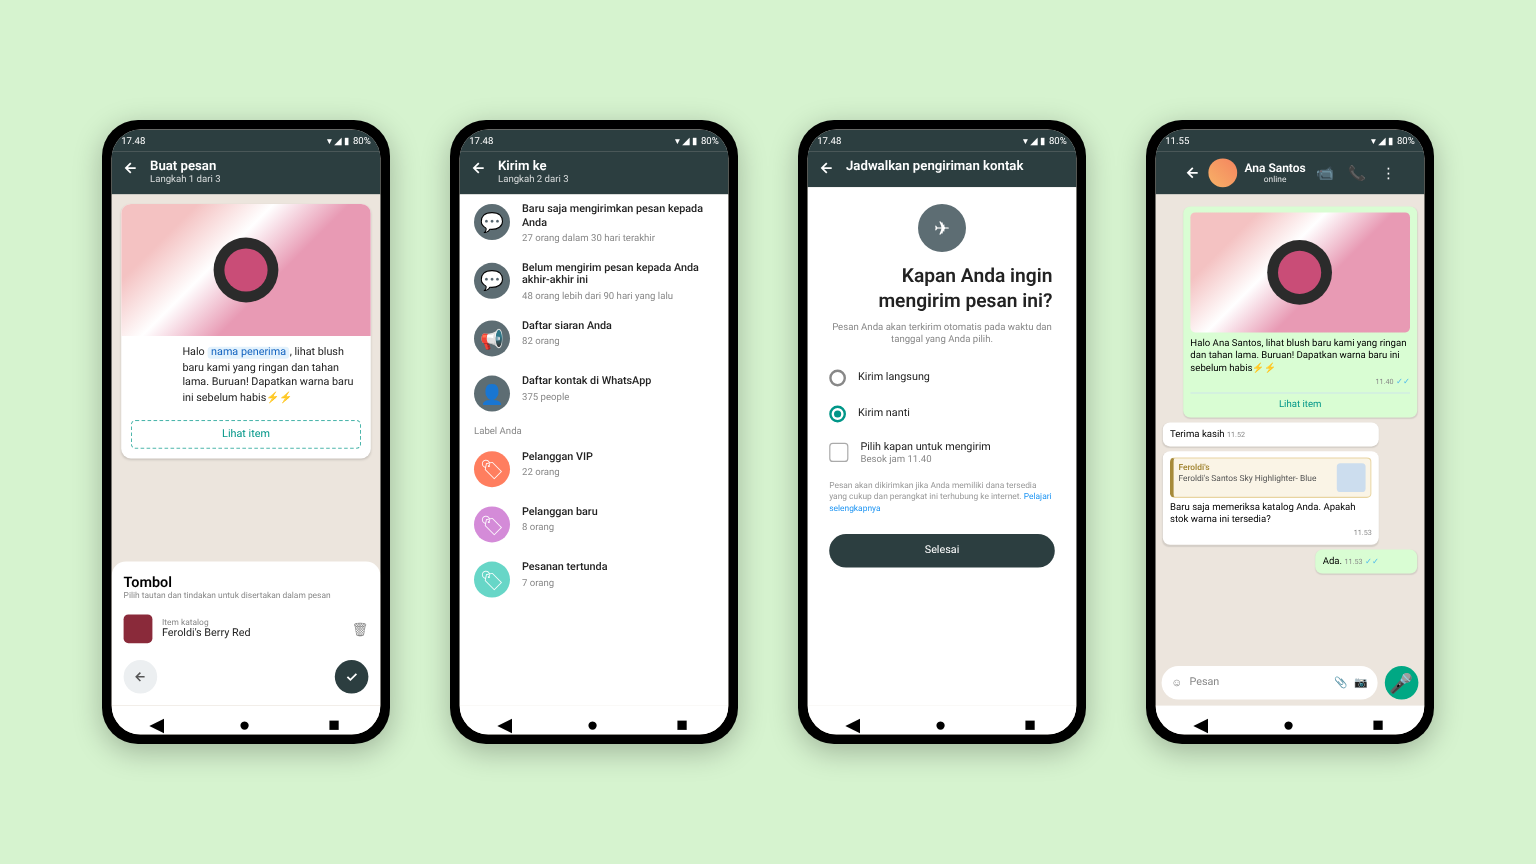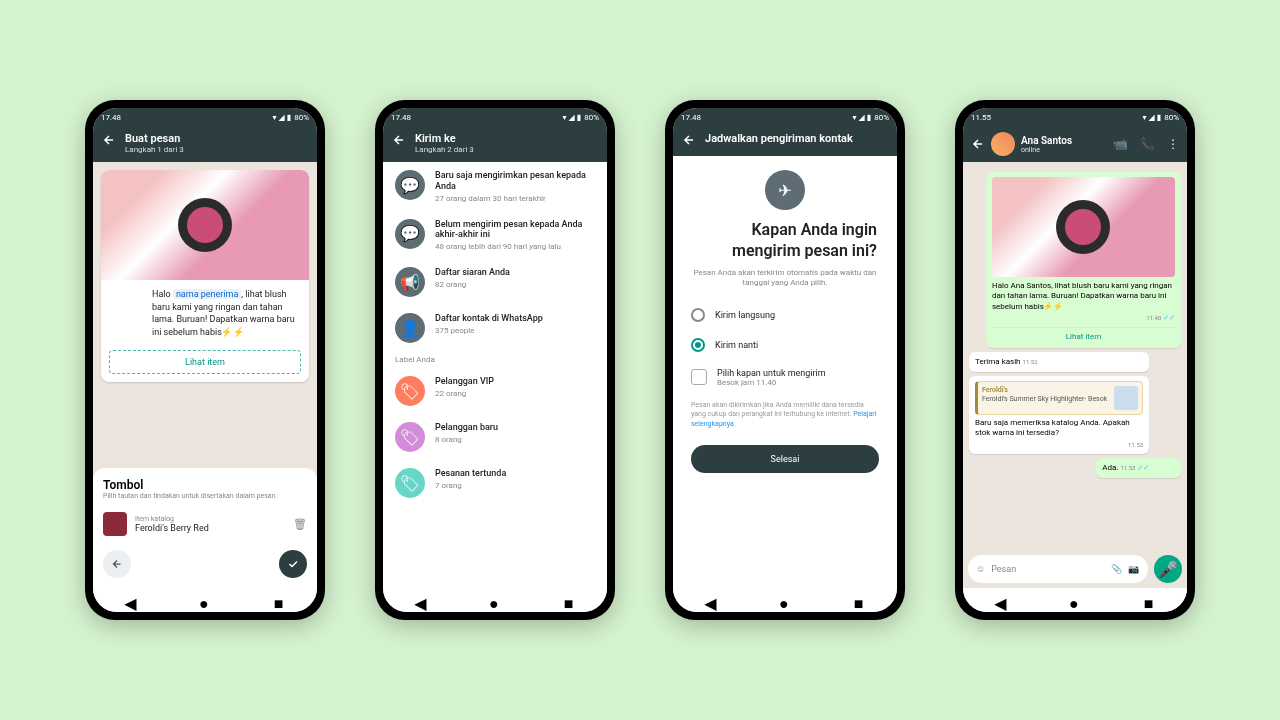--- a/index.html
+++ b/index.html
@@ -54,21 +54,21 @@
   .radio { width:14px; height:14px; border:2px solid #888; border-radius:50%; }
   .radio.sel { border-color:#009688; }
   .radio.sel::after { content:""; display:block; width:6px; height:6px; background:#009688; border-radius:50%; margin:2px; }
   .radio-label { font-size:9px; color:#222; }
   .schedule-row { display:flex; gap:10px; padding:8px 18px; align-items:flex-start; }
   .cal-icon { width:16px; height:16px; border:1.5px solid #aaa; border-radius:3px; margin-top:1px; }
   .disclaimer { font-size:7px; color:#999; padding:6px 18px; line-height:1.3; }
   .disclaimer a { color:#2196f3; text-decoration:none; }
   .done-btn { background:#2c3e40; color:#fff; text-align:center; border-radius:20px; margin:10px 18px; padding:9px; font-size:9px; }
   
-  .chat-header { background:#2c3e40; color:#fff; display:flex; align-items:center; gap:6px; padding:6px 8px; }
+  .chat-header { background:#2c3e40; color:#fff; display:flex; align-items:center; gap:6px; padding:6px 24px;text-align:center; }
   .avatar { width:24px; height:24px; border-radius:50%; background:linear-gradient(45deg,#f7b267,#f4845f); }
   .ch-name { font-size:10px; font-weight:600; }
   .ch-status { font-size:7px; opacity:.85; }
   .ch-actions { margin-left:auto; display:flex; gap:12px; font-size:12px; }
   .chat-area { flex:1; padding:6px; overflow:hidden; background:#ece5dd; }
   .bubble { border-radius:6px; padding:5px 6px; font-size:8px; line-height:1.3; margin:4px 0; max-width:85%; position:relative; box-shadow:0 1px 1px rgba(0,0,0,.1); }
   .bubble.out { background:#d9fdd3; margin-left:auto; }
   .bubble.in { background:#fff; }
   .bubble .time { font-size:6px; color:#888; text-align:right; margin-top:2px; }
   .bubble .checks { color:#53bdeb; font-size:7px; margin-left:2px; }
@@ -303,21 +303,21 @@
           </div>
     <div>Halo Ana Santos, lihat blush baru kami yang ringan dan tahan lama. Buruan! Dapatkan warna baru ini sebelum habis⚡⚡</div>
     <div class="time"><span>11.40</span><span class="checks">✓✓</span></div>
     <div class="bubble-link">Lihat item</div>
    </div>
    <div class="bubble in"><span>Terima kasih</span> <span class="time" style="display:inline">11.52</span></div>
    <div class="bubble in">
     <div class="product-ref">
      <div>
               <div class="pt">Feroldi's</div>
-              <div class="ps">Feroldi's Summer Sky Highlighter- Besok</div>
+              <div class="ps">Feroldi's Santos Sky Highlighter- Blue</div>
             </div>
      <div class="pthumb"></div>
     </div>
     <div>Baru saja memeriksa katalog Anda. Apakah stok warna ini tersedia?</div>
     <div class="time">11.53</div>
    </div>
    <div class="bubble out" style="max-width:40%"><span>Ada.</span> <span class="time" style="display:inline"><span>11.53</span><span class="checks">✓✓</span></span></div>
   </div>
   <div class="input-bar">
    <div class="input-box">

